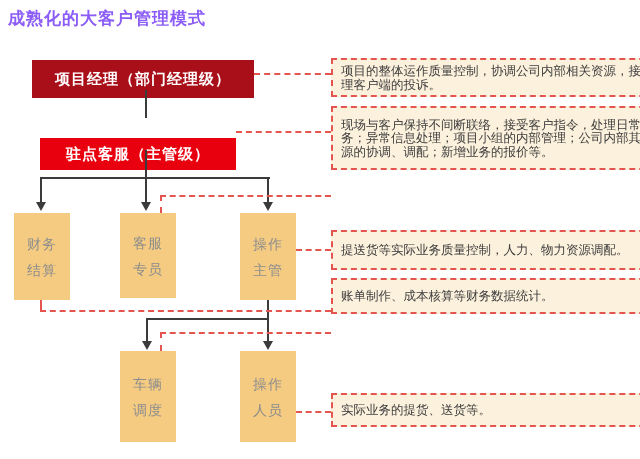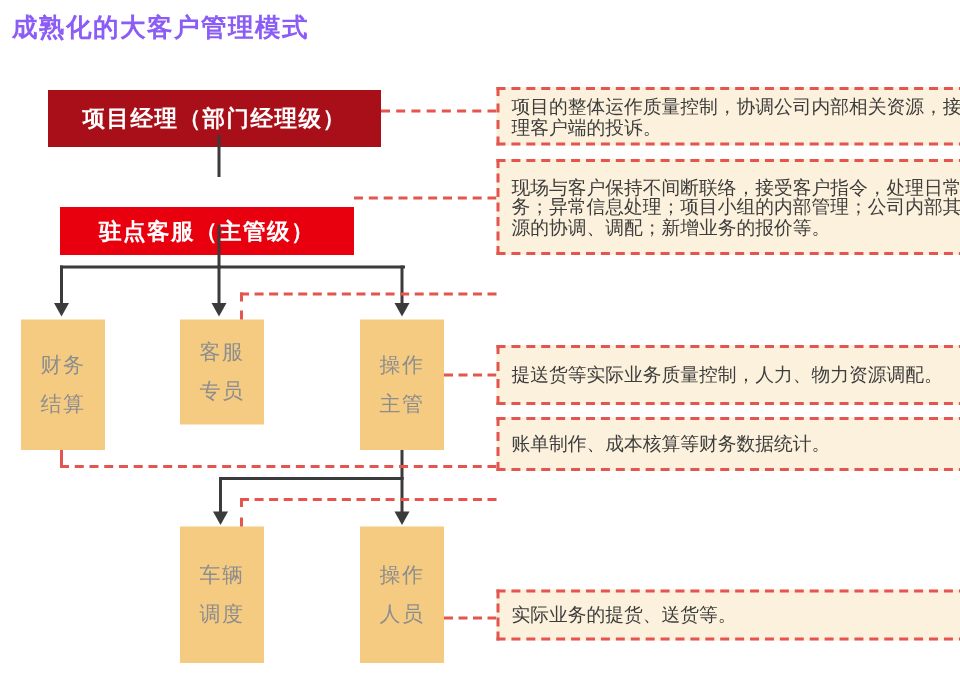--- a/index.html
+++ b/index.html
@@ -50,21 +50,21 @@
 
 <div class="canvas">
 
   <div class="title">成熟化的大客户管理模式</div>
 
   <div class="rnode dark" style="left:32px;top:60px;width:222px;height:38px;">项目经理（部门经理级）</div>
   <div class="rnode bright" style="left:40px;top:118px;width:196px;height:32px;margin-top:20px;">驻点客服（主管级）</div>
 
   <div class="onode" style="left:14px;top:213px;height:87px;">财务
 结算</div>
-  <div class="onode" style="left:120px;top:213px;height:70px;">客服
+  <div class="onode" style="left:120px;top:213px;height:85px;">客服
 专员</div>
   <div class="onode" style="left:240px;top:213px;height:87px;">操作
 主管</div>
 
   <div class="onode" style="left:120px;top:351px;height:91px;">车辆
 调度</div>
   <div class="onode" style="left:240px;top:351px;height:91px;">操作
 人员</div>
 
   <div class="ln v" style="left:145px;top:90px;height:28px;"></div>

